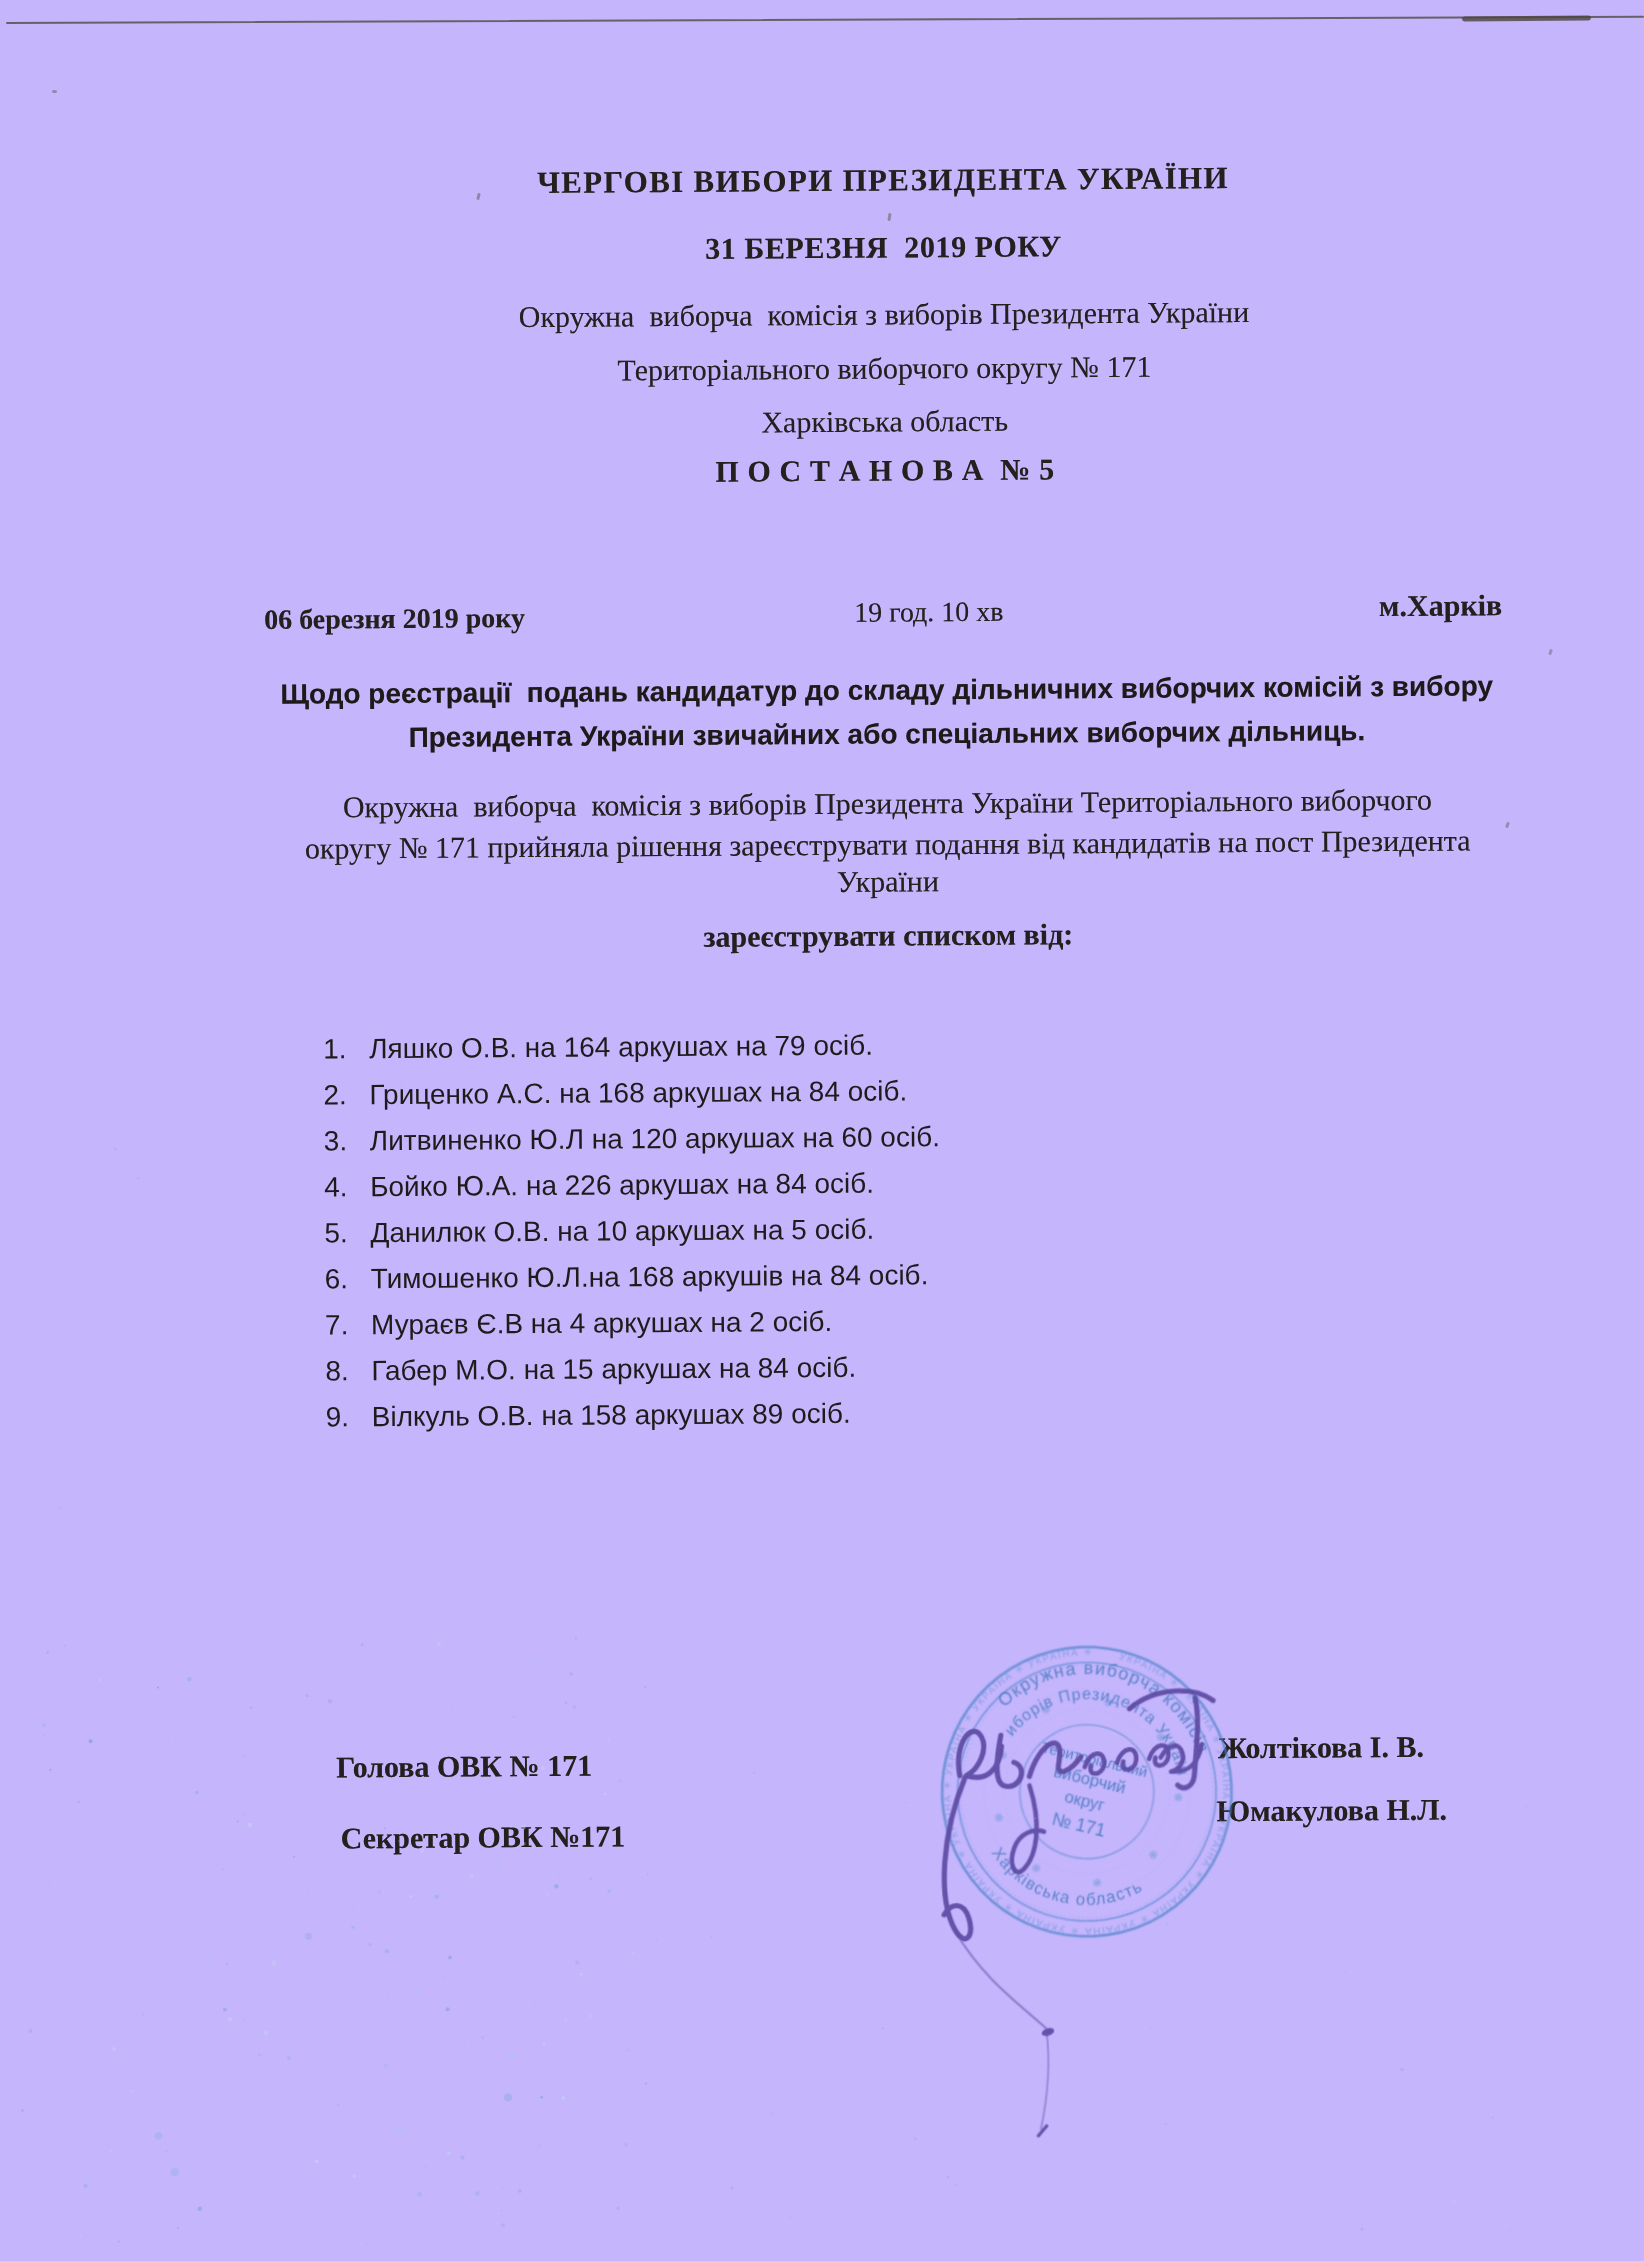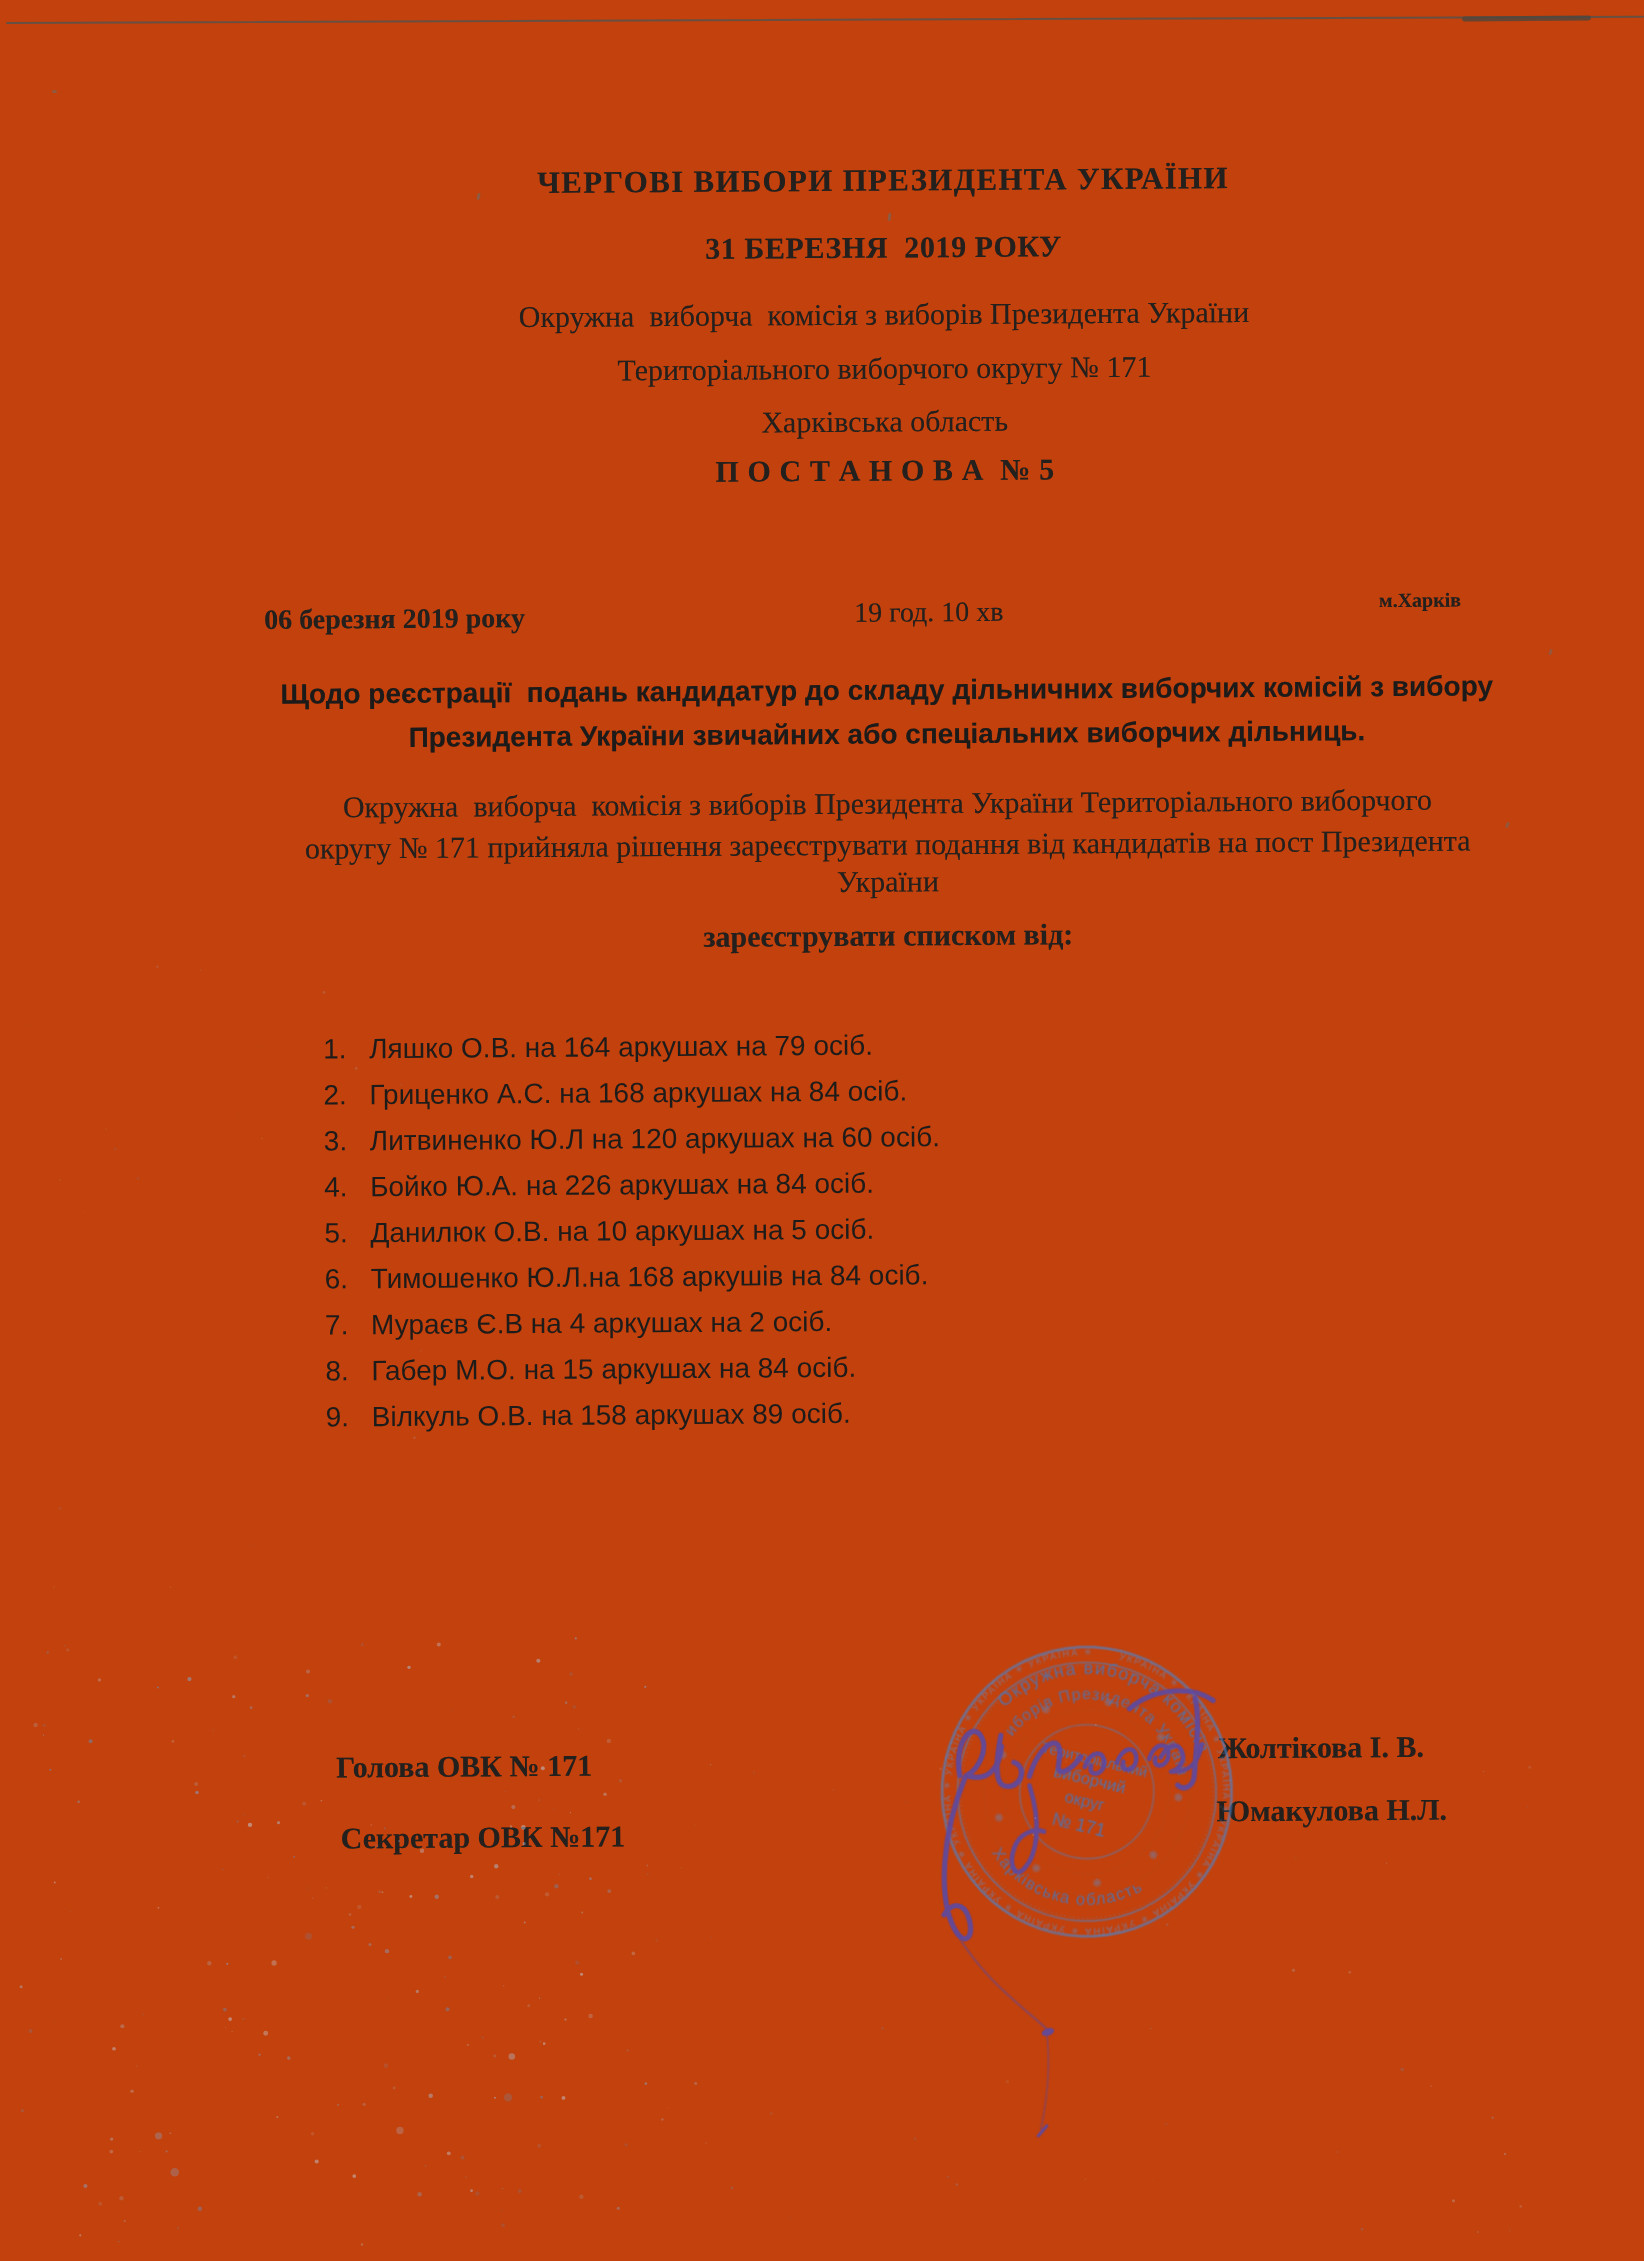--- a/index.html
+++ b/index.html
@@ -1,19 +1,19 @@
 <!DOCTYPE html>
 <html style="font-size:10.3px"><head>
 <meta charset="utf-8">
 <style>
   html,body{margin:0;padding:0;background:#e8e8e8;}
   #page{
     position:relative;
     width:1644px;height:2261px;
-    background:#c2410c;
+    background:#c4b5fd;
     overflow:hidden;
     font-family:"Liberation Serif", serif;
     color:#23201d;
   }
   .rot{position:absolute;inset:0;transform:rotate(-0.4deg);transform-origin:50% 52%;}
   
   .scanline{position:absolute;left:6.4px;top:22px;width:1638px;height:1.9px;background:#57524b;transform:rotate(-0.22deg);transform-origin:left center;border-radius:1.3px;opacity:.85;}
   .scanline-blob{position:absolute;left:1462px;top:15.5px;width:129px;height:4.5px;background:#4c463f;border-radius:2.6px;transform:rotate(-0.5deg);opacity:.8;}
   .speck{position:absolute;background:#6d6a66;border-radius:50%;opacity:.6;}
 
@@ -26,21 +26,21 @@
   .t-title{top:164px;font-size:31px;letter-spacing:1.3px;}
   .t-eday{top:231px;font-size:30px;letter-spacing:0.6px;}
   .t-comm{top:298px;font-size:30px;}
   .t-dist{top:352px;font-size:30px;}
   .t-obl{top:405px;font-size:30px;}
   .t-post{top:454px;font-size:30px;letter-spacing:0.6px;}
 
   .dl{position:absolute;white-space:nowrap;font-size:28px;}
   .dl-date{left:268px;top:600px;font-weight:700;}
   .dl-time{left:858px;top:597px;font-weight:400;}
-  .dl-city{left:1383px;top:593px;font-weight:700;font-size:20px;}
+  .dl-city{left:1383px;top:593px;font-weight:700;font-size:30px;}
 
   .t-subj1{top:675px;font-size:28px;font-family:"Liberation Sans",sans-serif;font-weight:700;color:#1d1b19;}
   .t-subj2{top:719px;font-size:28px;font-family:"Liberation Sans",sans-serif;font-weight:700;color:#1d1b19;}
   .t-body1{top:787px;font-size:30px;}
   .t-body2{top:828px;font-size:30px;}
   .t-body3{top:865px;font-size:30px;}
   .t-intro{top:919px;font-size:30px;font-weight:700;}
 
   ol.cands{position:absolute;left:324px;top:1023px;margin:0;padding:0;list-style:none;
     font-family:"Liberation Sans",sans-serif;font-size:28px;color:#1e1c1a;}

